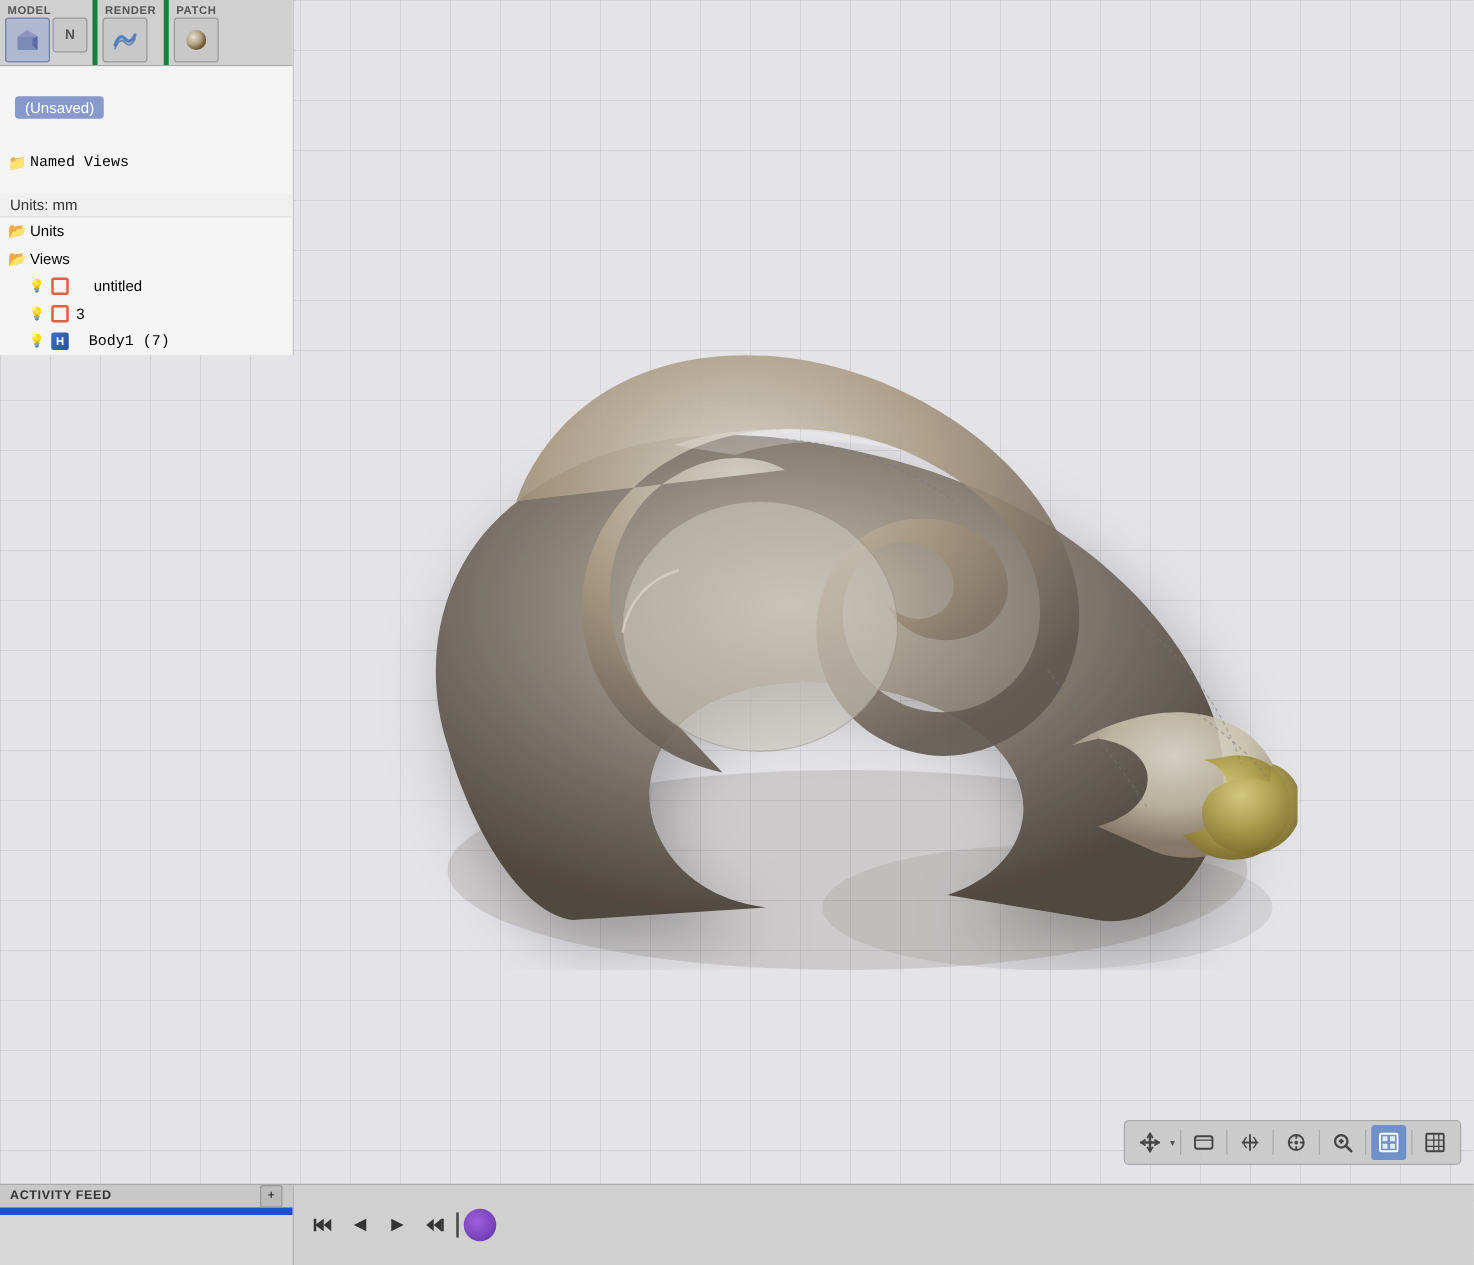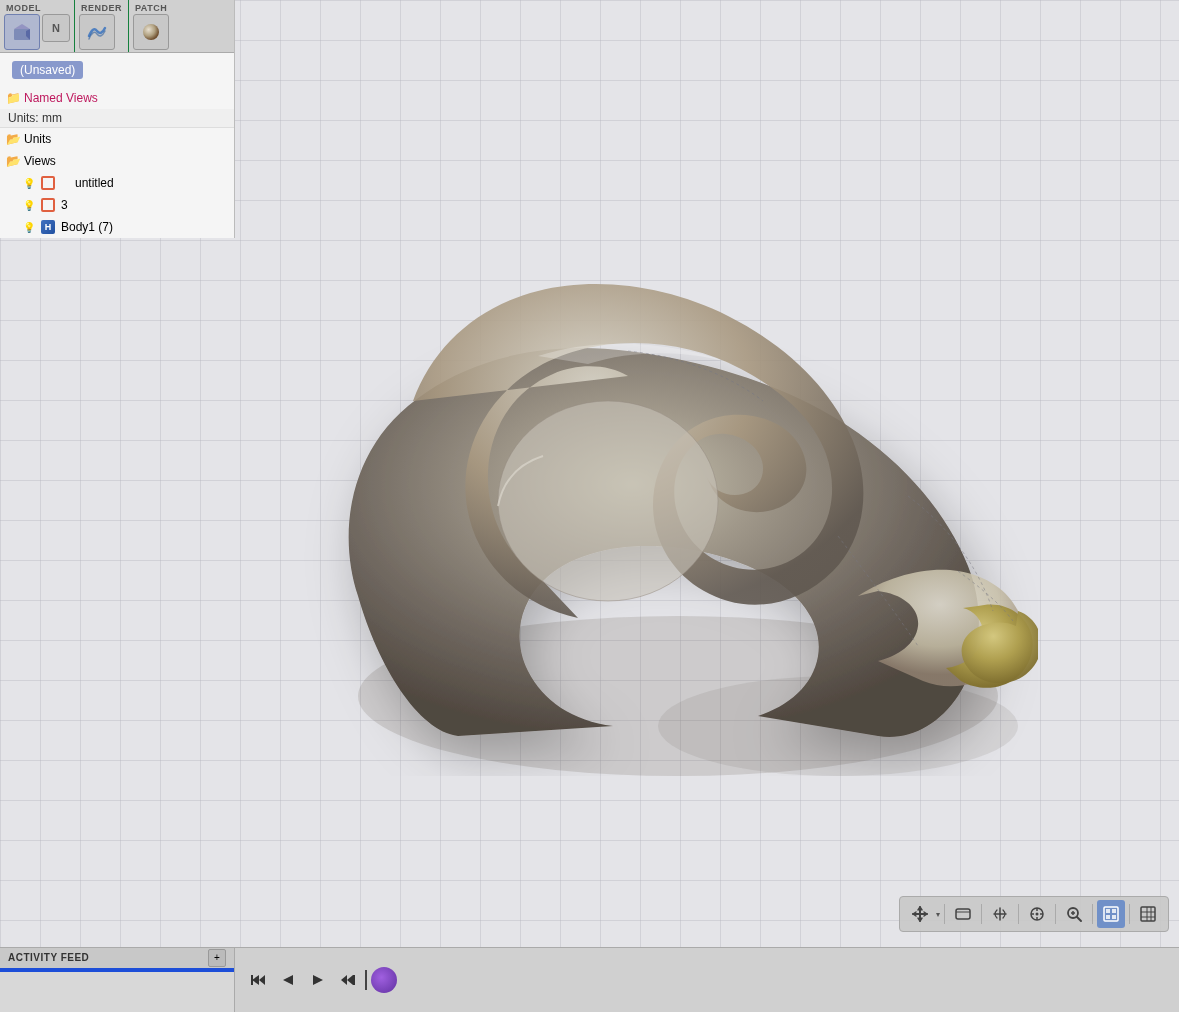--- a/index.html
+++ b/index.html
@@ -49,21 +49,21 @@
     
     .mode-buttons {
       display: flex;
       background: #d0d0d0;
       border-bottom: 1px solid #aaa;
     }
 
     .mode-section {
       display: flex;
       flex-direction: column;
-      border-right: 1px solid #15803d;
+      border-right: 4px solid #15803d;
       padding: 2px 4px;
     }
     .mode-section-label {
       font-size: 9px;
       color: #555;
       font-weight: 600;
       letter-spacing: 0.5px;
       padding: 1px 2px;
     }
     .mode-icon-row {
@@ -189,21 +189,21 @@
       border-right: 1px solid #aaa;
       display: flex;
       flex-direction: column;
     }
     .activity-feed-header {
       display: flex;
       align-items: center;
       justify-content: space-between;
       padding: 4px 8px;
       background: #c8c8c8;
-      border-bottom: 4px solid #1d4ed8;
+      border-bottom: 6px solid #1d4ed8;
       height: 24px;
     }
     .activity-feed-label {
       font-size: 10px;
       font-weight: 600;
       color: #333;
       letter-spacing: 0.5px;
     }
     .activity-feed-btn {
       width: 18px;
@@ -319,20 +319,21 @@
 
     
     .units-row {
       display: flex;
       align-items: flex-start;
       padding: 2px 8px;
       font-size: 12px;
       color: #333;
       background: #efefef;
       border-bottom: 1px solid #ddd;
+      margin-top: 14px;
     }
   </style>
 </head>
 <body>
 
 <div class="viewport">
 
   <div class="grid-bg"></div>
 
   <div class="model-3d">
@@ -507,27 +508,27 @@
                 </radialGradient>
               </defs>
             </svg>
           </div>
         </div>
       </div>
     </div>
 
     <div class="tree-panel">
 
-      <div style="padding: 4px 6px;">
+      <div style="padding: 20px 6px;">
         <span class="tree-item-unsaved">(Unsaved)</span>
       </div>
 
       <div class="named-views-row">
         <span class="tree-icon folder-icon">📁</span>
-        <span style="font-size:12px; color:#be185d;">Named Views</span>
+        <span style="font-size:12px; color:#000000;font-family:Liberation Mono, monospace;">Named Views</span>
       </div>
 
       <div class="units-row">
         <span>Units: mm</span>
       </div>
 
       <div class="tree-item">
         <span class="tree-icon folder-icon">📂</span>
         <span>Units</span>
       </div>
@@ -554,21 +555,21 @@
         </span>
         <span style="margin-left:3px;">3</span>
       </div>
 
       <div class="tree-item">
         <div class="tree-indent"></div>
         <span class="tree-icon eye-icon">💡</span>
         <span class="tree-icon">
           <div class="h-icon">H</div>
         </span>
-        <span style="margin-left:3px;">Body1 (7)</span>
+        <span style="margin-left:13px;font-family:Liberation Mono, monospace;">Body1 (7)</span>
       </div>
 
     </div>
   </div>
 
   <div class="viewport-toolbar">
     <div class="vp-tool-btn" title="Move">
       <svg width="18" height="18" viewBox="0 0 18 18">
         <path d="M9,2 L9,16 M2,9 L16,9" stroke="#444" stroke-width="2" stroke-linecap="round"></path>
         <path d="M9,2 L7,5 M9,2 L11,5 M9,16 L7,13 M9,16 L11,13 M2,9 L5,7 M2,9 L5,11 M16,9 L13,7 M16,9 L13,11" stroke="#444" stroke-width="1.5" stroke-linecap="round"></path>

